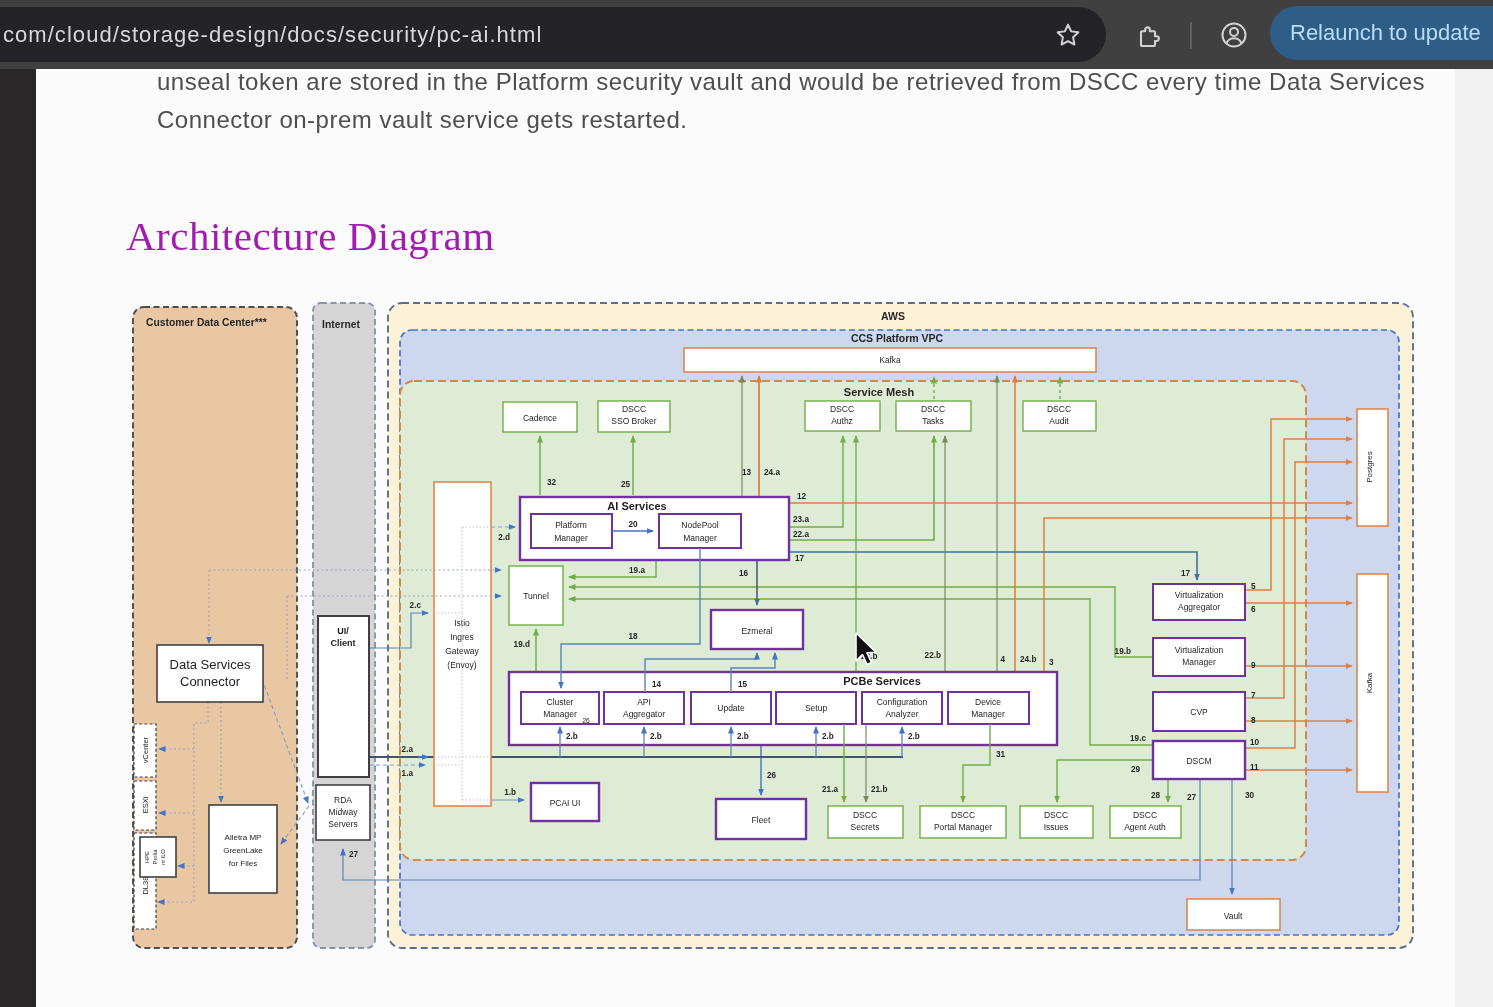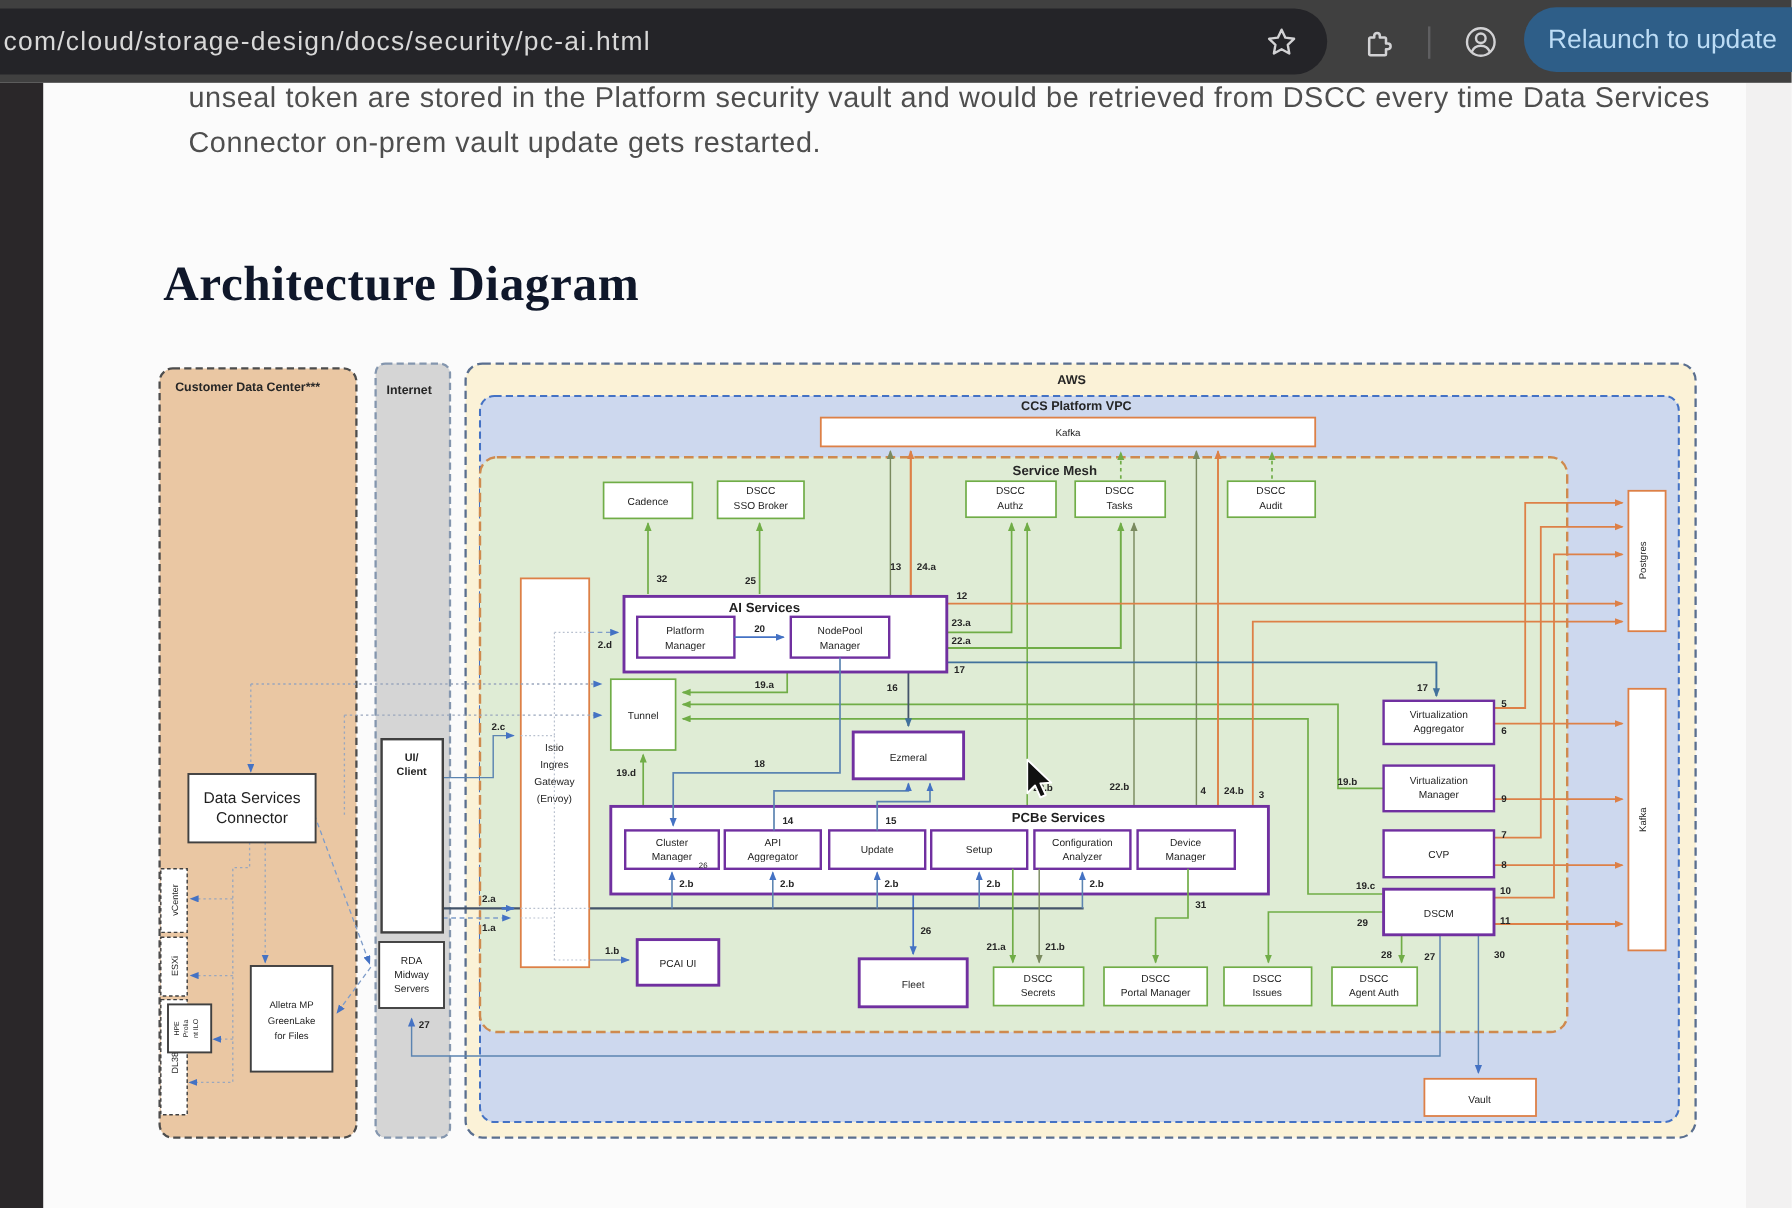--- a/index.html
+++ b/index.html
@@ -11,31 +11,31 @@
   .url { position:absolute; top:22px; left:3px; font-size:22px; color:#d8d8d8; letter-spacing:1.05px; }
   .relaunch { position:absolute; top:6px; left:1270px; width:240px; height:54px;
     background:#2e5e88; border-radius:27px 0 0 27px; color:#bcdcf5; font-size:22px;
     line-height:54px; padding-left:20px; }
   .sep { position:absolute; top:22px; left:1190px; width:2px; height:27px; background:#5f5f61; }
   .leftstrip { position:absolute; top:69px; left:0; width:36px; height:938px; background:#2a2729; }
   .scrollstrip { position:absolute; top:69px; left:1455px; width:38px; height:938px; background:#f2f1f1; }
   .para { position:absolute; top:63px; left:157px; width:1268px; font-size:24px;
     line-height:38px; color:#4e4e4e; letter-spacing:0.5px; }
   .para .j { text-align:justify; text-align-last:justify; }
-  h1 { position:absolute; top:212px; left:136px; font-family:"Liberation Serif", serif;
-    font-size:41px; color:#0f172a; font-weight:bold; letter-spacing:0.5px; }
+  h1 { position:absolute; top:212px; left:126px; font-family:"Liberation Serif", serif;
+    font-size:41px; color:#a21caf; font-weight:normal; letter-spacing:0.5px; }
   svg text { font-family:"Liberation Sans", sans-serif; }
 </style>
 </head>
 <body>
 <div class="leftstrip"></div>
 <div class="scrollstrip"></div>
 <div class="para">
     <div class="j">unseal token are stored in the Platform security vault and would be retrieved from DSCC every time Data Services</div>
-    <div>Connector on-prem vault update gets restarted.</div>
+    <div>Connector on-prem vault service gets restarted.</div>
   </div>
 <h1>Architecture Diagram</h1>
 <svg width="1493" height="1007" viewBox="0 0 1493 1007" style="position:absolute;top:0;left:0">
 
 <defs>
 <marker id="aG" markerWidth="8" markerHeight="7" refX="6.5" refY="3" orient="auto" markerUnits="userSpaceOnUse">
         <path d="M0,0 L7.5,3 L0,6 z" fill="#70ad47"></path>
       </marker>
 <marker id="aGr" markerWidth="8" markerHeight="7" refX="6.5" refY="3" orient="auto" markerUnits="userSpaceOnUse">
         <path d="M0,0 L7.5,3 L0,6 z" fill="#7a8a5f"></path>

